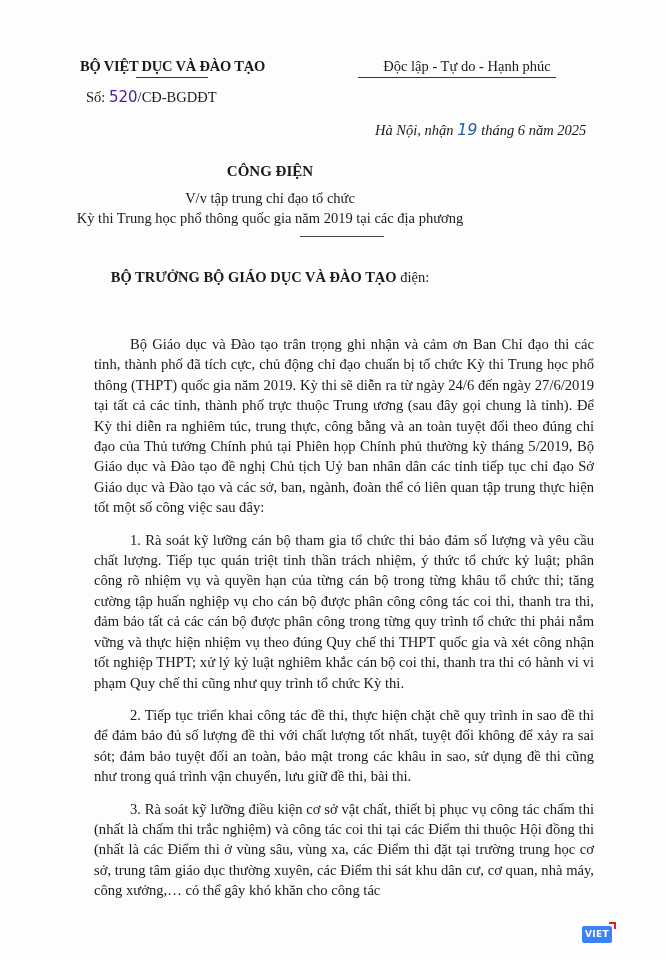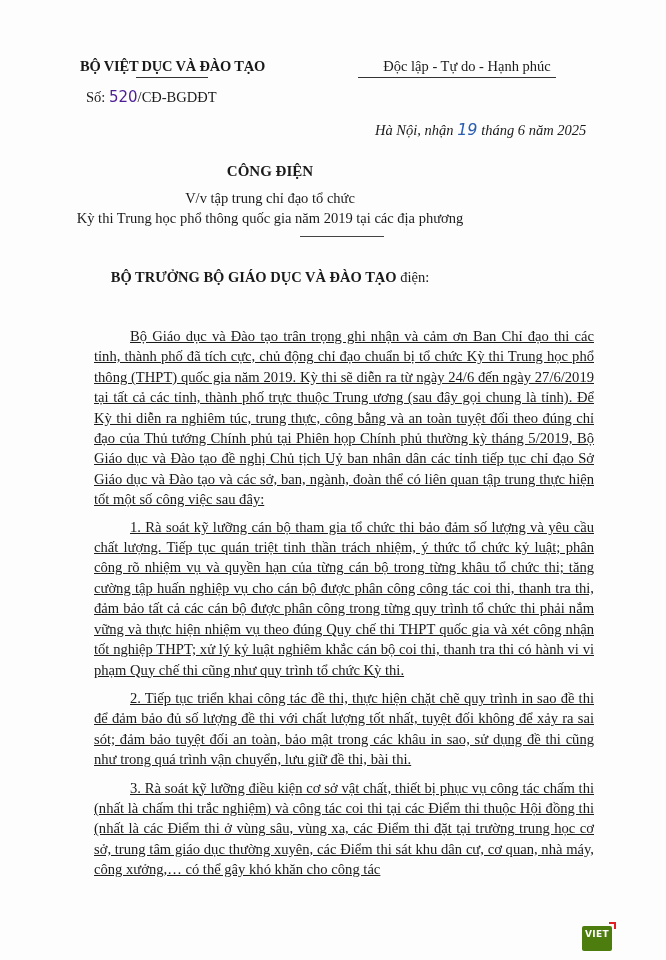--- a/index.html
+++ b/index.html
@@ -19,23 +19,23 @@
   .date .hand { color: #2a5db0; font-family: "DejaVu Sans", sans-serif; font-size: 16px; }
   .title-block { position: absolute; left: 0; width: 540px; text-align: center; }
   .t-main { top: 163px; font-weight: bold; font-size: 15px; }
   .t-sub1 { top: 190px; font-weight: normal; font-size: 14.5px; }
   .t-sub2 { top: 210px; font-weight: normal; font-size: 14.5px; }
   .t-rule { position: absolute; left: 300px; top: 236px; width: 84px; height: 1px; background: #444; }
   .t-addr { top: 250px; font-size: 14.5px; margin-top: 19px; }
   .t-addr b { font-weight: bold; }
   .t-recip { top: 269px; font-size: 14.5px; }
   .body { position: absolute; left: 94px; top: 322px; width: 500px; font-size: 14.6px; line-height: 20.4px; text-align: justify; }
-  .para { margin: 4px 0 8px 0; text-indent: 36px; text-decoration: underline; }
+  .para { margin: 12px 0 8px 0; text-indent: 36px; }
   .para.first { margin-bottom: 7px; }
-  .logo { position: absolute; left: 582px; top: 926px; width: 30px; height: 25px; background: #4d7c0f;
+  .logo { position: absolute; left: 582px; top: 926px; width: 30px; height: 17px; background: #3b82f6;
           border-radius: 2px; color: #fff; font-family: "DejaVu Sans", sans-serif; font-weight: bold;
           font-size: 9px; line-height: 17px; text-align: center; letter-spacing: 0.3px; }
   .logo::after { content: ""; position: absolute; right: -4px; top: -4px; width: 5px; height: 5px;
           border-top: 2px solid #e31e24; border-right: 2px solid #e31e24; }
 </style>
 </head>
 <body>
 
 <div class="page">
 

